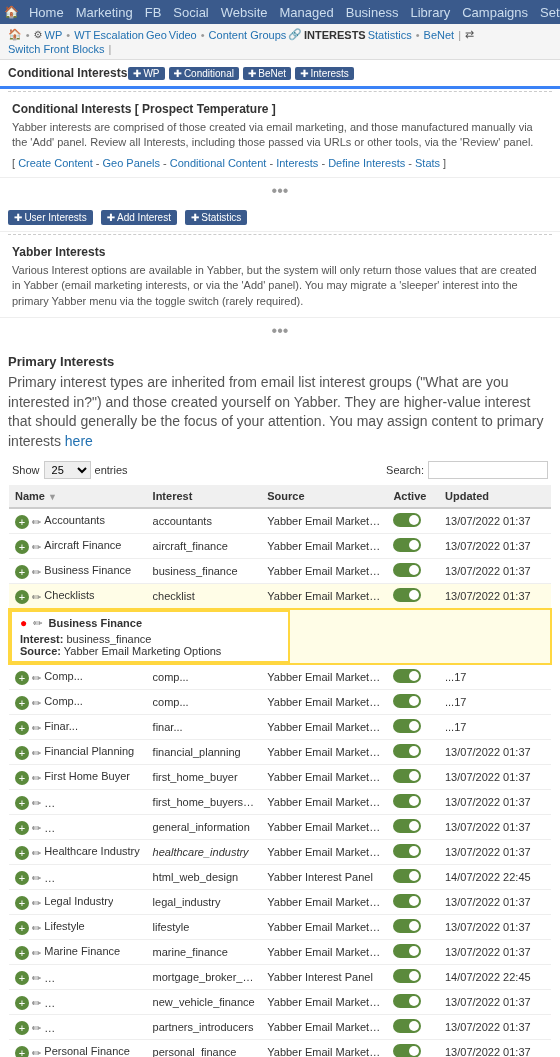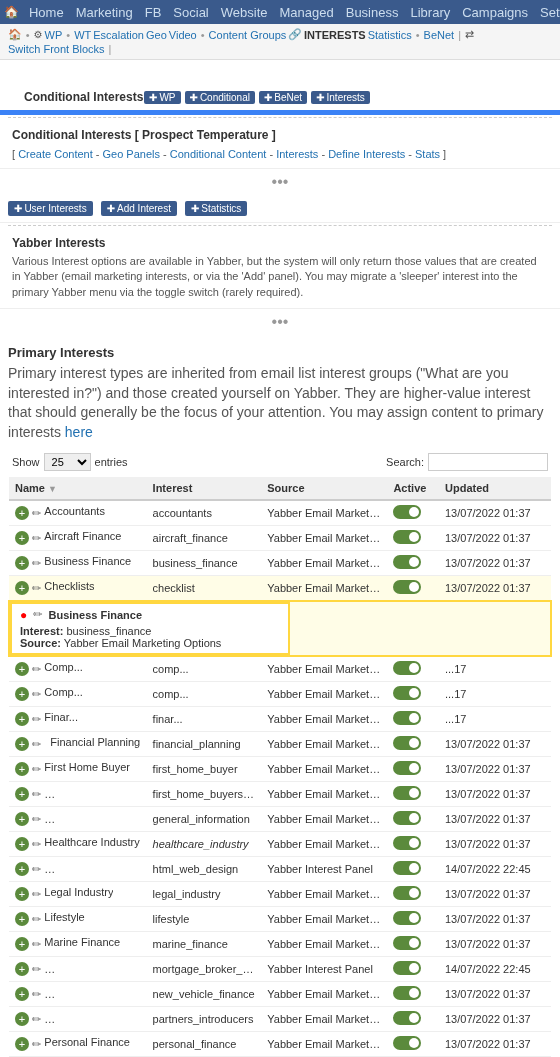--- a/index.html
+++ b/index.html
@@ -10,21 +10,21 @@
     .top-nav a { color: #cde; font-size: 13px; padding: 0 6px; text-decoration: none; white-space: nowrap; }
 
     
     .breadcrumb { background: #f5f5f5; border-bottom: 1px solid #ddd; padding: 4px 8px; font-size: 11px; display: flex; align-items: center; flex-wrap: wrap; gap: 2px; }
     .breadcrumb span, .breadcrumb a { font-size: 11px; color: #555; }
     .breadcrumb a { color: #2271b1; text-decoration: none; }
     .breadcrumb .sep { color: #999; margin: 0 2px; }
     .breadcrumb .bold { font-weight: bold; color: #333; }
 
     
-    .section-header { display: flex; align-items: center; padding: 6px 24px; border-bottom: 5px solid #3b82f6; margin-top: 24px; }
+    .section-header { display: flex; align-items: center; padding: 6px 8px; border-bottom: 3px solid #3b82f6; }
     .section-title { font-weight: bold; font-size: 12px; color: #333; min-width: 120px; }
     .section-badges { display: flex; gap: 4px; flex-wrap: wrap; }
     .badge { background: #3a5a8c; color: #fff; font-size: 10px; padding: 1px 5px; border-radius: 2px; display: flex; align-items: center; gap: 2px; }
 
     
     .info-box { padding: 8px 12px; border-bottom: 1px solid #eee; }
     .info-box h4 { font-size: 12px; font-weight: bold; margin-bottom: 4px; }
     .info-box p { font-size: 11px; color: #555; line-height: 1.4; }
     .info-links { font-size: 11px; margin-top: 6px; color: #555; }
     .info-links a { color: #2271b1; text-decoration: none; }
@@ -109,20 +109,21 @@
     <span class="badge"><span>✚</span> WP</span>
     <span class="badge"><span>✚</span> Conditional</span>
     <span class="badge"><span>✚</span> BeNet</span>
     <span class="badge"><span>✚</span> Interests</span>
   </div>
 </div>
 <hr class="divider">
 
 <div class="info-box">
   <h4>Conditional Interests [ Prospect Temperature ]</h4>
+  <p>Yabber interests are comprised of those created via email marketing, and those manufactured manually via the 'Add' panel. Review all Interests, including those passed via URLs or other tools, via the 'Review' panel.</p>
   <div class="info-links">
     [
     <a href="#">Create Content</a> -
     <a href="#">Geo Panels</a> -
     <a href="#">Conditional Content</a> -
     <a href="#">Interests</a> -
     <a href="#">Define Interests</a> -
     <a href="#">Stats</a>
     ]
   </div>
@@ -268,21 +269,21 @@
     </td>
     <td style="max-width:100px;overflow:hidden;text-overflow:ellipsis;">finar...</td>
     <td style="max-width:110px;overflow:hidden;text-overflow:ellipsis;">Yabber Email Marketin...</td>
     <td><span class="toggle"></span></td>
     <td>...17</td>
   </tr>
         <tr>
     <td>
       <button class="add-btn green">+</button>
       <span class="edit-icon">✏</span>
-      <span style="max-width:100px;display:inline-block;overflow:hidden;text-overflow:ellipsis;margin-left:6px;">Financial Planning</span>
+      <span style="max-width:100px;display:inline-block;overflow:hidden;text-overflow:ellipsis;">Financial Planning</span>
     </td>
     <td style="max-width:100px;overflow:hidden;text-overflow:ellipsis;">financial_planning</td>
     <td style="max-width:110px;overflow:hidden;text-overflow:ellipsis;">Yabber Email Marketin...</td>
     <td><span class="toggle"></span></td>
     <td>13/07/2022 01:37</td>
   </tr>
         <tr>
     <td>
       <button class="add-btn green">+</button>
       <span class="edit-icon">✏</span>

